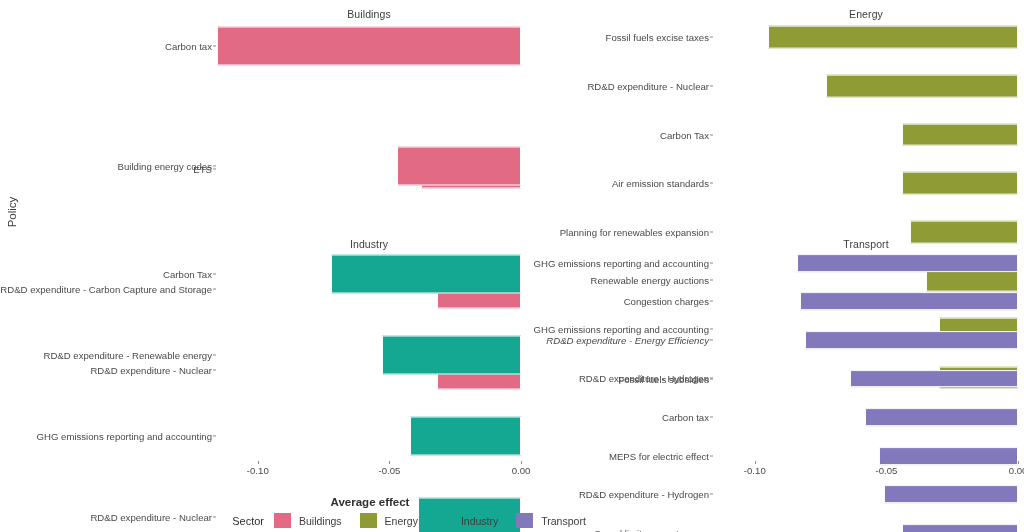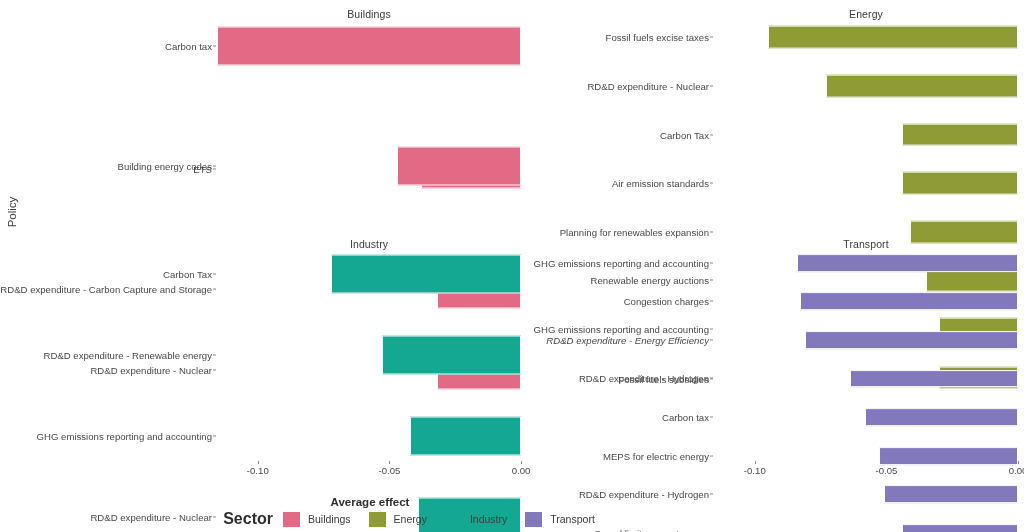--- a/index.html
+++ b/index.html
@@ -99,22 +99,22 @@
     position:absolute;
     left:0;right:0;
     bottom:4px;
     display:flex;
     align-items:center;
     justify-content:center;
     gap:0px;
     font-size:10.5px;
   }
   .legend-title{
-    font-weight:bold;
-    font-size:16px;
+    font-weight:normal;
+    font-size:11px;
     color:#2f2f2f;
     margin-right:10px;
   }
   .legend-item{display:flex;align-items:center;margin-right:18px;}
   .legend-swatch{
     width:17px;height:15px;
     margin-right:8px;
     display:inline-block;
   }
   .legend-label{color:#3d3d3d;}
@@ -250,21 +250,21 @@
           <span class="ylabel">Fossil fuels subsidies</span>
           <span class="ytick"></span>
           <div class="bar" title="Fossil fuels subsidies: -0.064" style="left: 135.55px; width: 168.45px; height: 17.8px; background: rgb(129, 121, 188);"></div>
         </div>
         <div class="rowwrap row" style="top: 99.2px; height: 17.8px;">
           <span class="ylabel">Carbon tax</span>
           <span class="ytick"></span>
           <div class="bar" title="Carbon tax: -0.058" style="left: 151.342px; width: 152.658px; height: 17.8px; background: rgb(129, 121, 188);"></div>
         </div>
         <div class="rowwrap row" style="top: 120px; height: 17.8px;">
-          <span class="ylabel">MEPS for electric energy</span>
+          <span class="ylabel">MEPS for electric effect</span>
           <span class="ytick"></span>
           <div class="bar" title="MEPS for electric motors: -0.053" style="left: 164.502px; width: 139.498px; height: 17.8px; background: rgb(129, 121, 188);"></div>
         </div>
         <div class="rowwrap row" style="top: 140.8px; height: 17.8px;">
           <span class="ylabel">RD&amp;D expenditure - Hydrogen</span>
           <span class="ytick"></span>
           <div class="bar" title="RD&amp;D expenditure - Hydrogen: -0.051" style="left: 169.766px; width: 134.234px; height: 17.8px; background: rgb(129, 121, 188);"></div>
         </div>
         <div class="rowwrap row" style="top: 161.6px; height: 17.8px;">
           <span class="ylabel">Speed limits on motorways</span>

